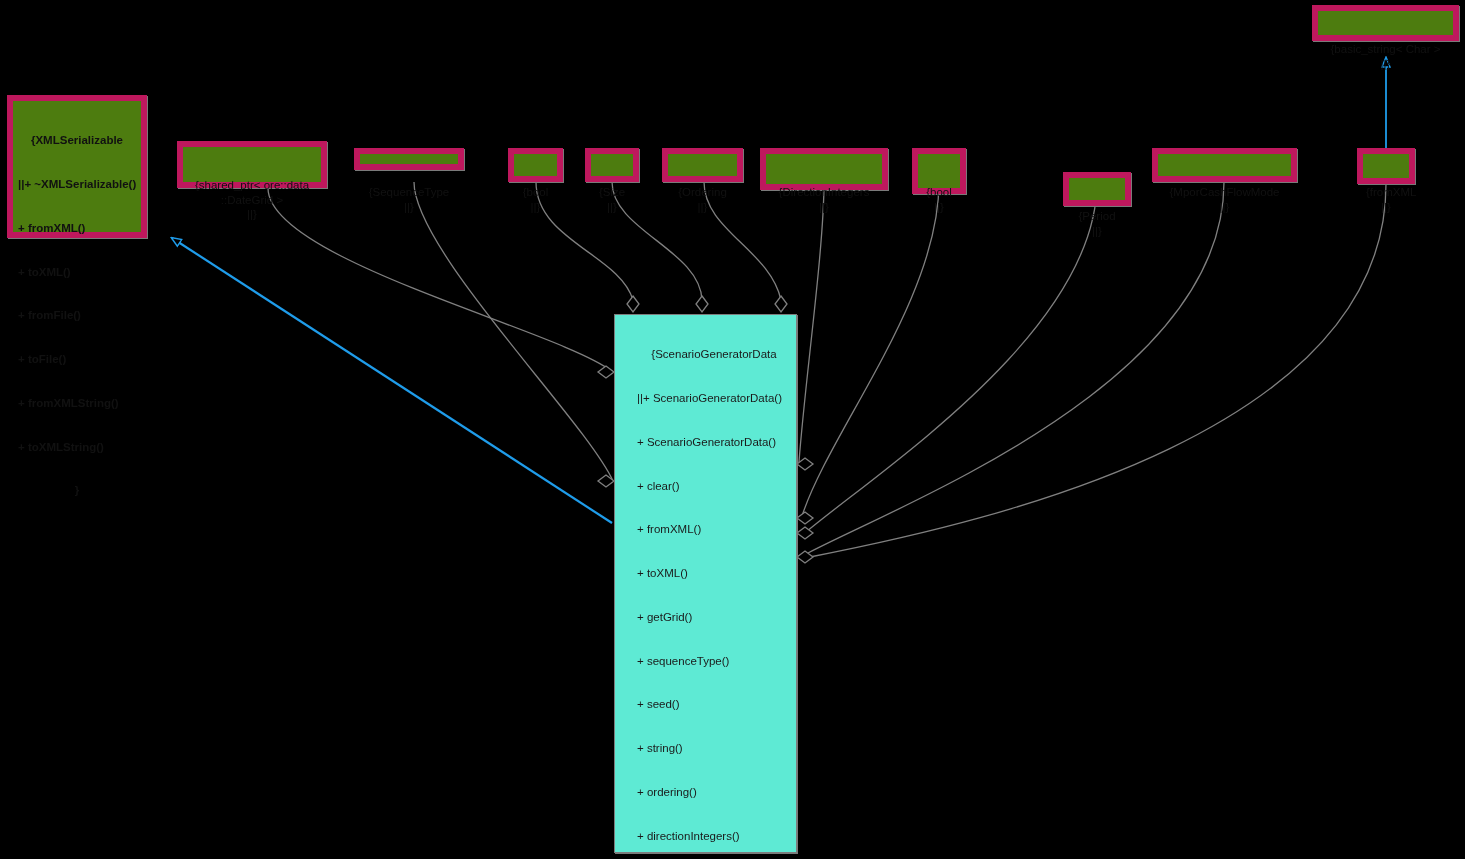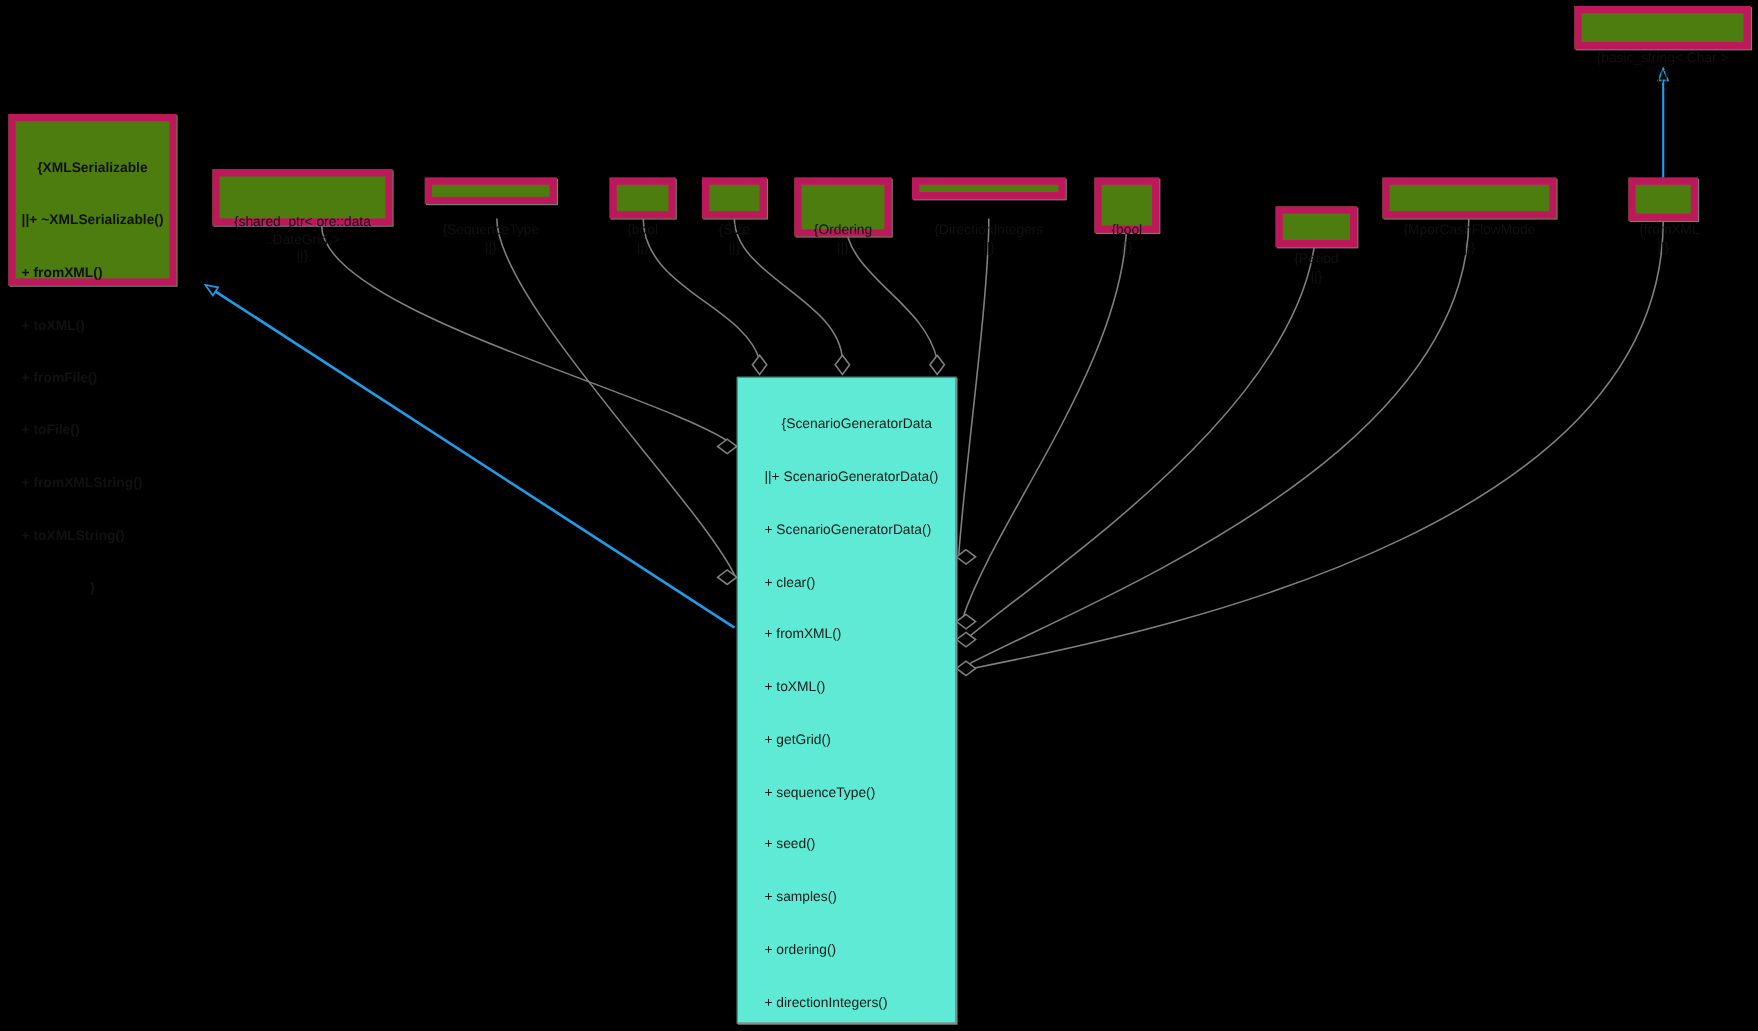--- a/index.html
+++ b/index.html
@@ -114,26 +114,26 @@
   <div class="node plain" style="left:508px;top:148px;width:55px;height:34px;">
     <span class="lbl-center">{bool
 ||}</span>
   </div>
 
   <div class="node plain" style="left:585px;top:148px;width:54px;height:34px;">
     <span class="lbl-center">{Size
 ||}</span>
   </div>
 
-  <div class="node plain" style="left:662px;top:148px;width:81px;height:49px;">
+  <div class="node plain" style="left:662px;top:148px;width:81px;height:34px;">
     <span class="lbl-center">{Ordering
 ||}</span>
   </div>
 
-  <div class="node plain" style="left:760px;top:148px;width:128px;height:18px;">
+  <div class="node plain" style="left:760px;top:148px;width:128px;height:42px;">
     <span class="lbl-center">{DirectionIntegers
 ||}</span>
   </div>
 
   <div class="node plain" style="left:912px;top:148px;width:54px;height:46px;">
     <span class="lbl-center">{bool
 ||}</span>
   </div>
 
   <div class="node plain" style="left:1063px;top:148px;width:68px;height:34px;margin-top:24px;">
@@ -159,21 +159,21 @@
   <div class="node main" style="left:614px;top:314px;width:183px;height:539px;">
     <span class="hdr">{ScenarioGeneratorData</span>
     <span class="row">||+ ScenarioGeneratorData()</span>
     <span class="row">+ ScenarioGeneratorData()</span>
     <span class="row">+ clear()</span>
     <span class="row">+ fromXML()</span>
     <span class="row">+ toXML()</span>
     <span class="row">+ getGrid()</span>
     <span class="row">+ sequenceType()</span>
     <span class="row">+ seed()</span>
-    <span class="row">+ samples()</span>
+    <span class="row">+ string()</span>
     <span class="row">+ ordering()</span>
     <span class="row">+ directionIntegers()</span>
     
     
     
     
     
     
     
     

